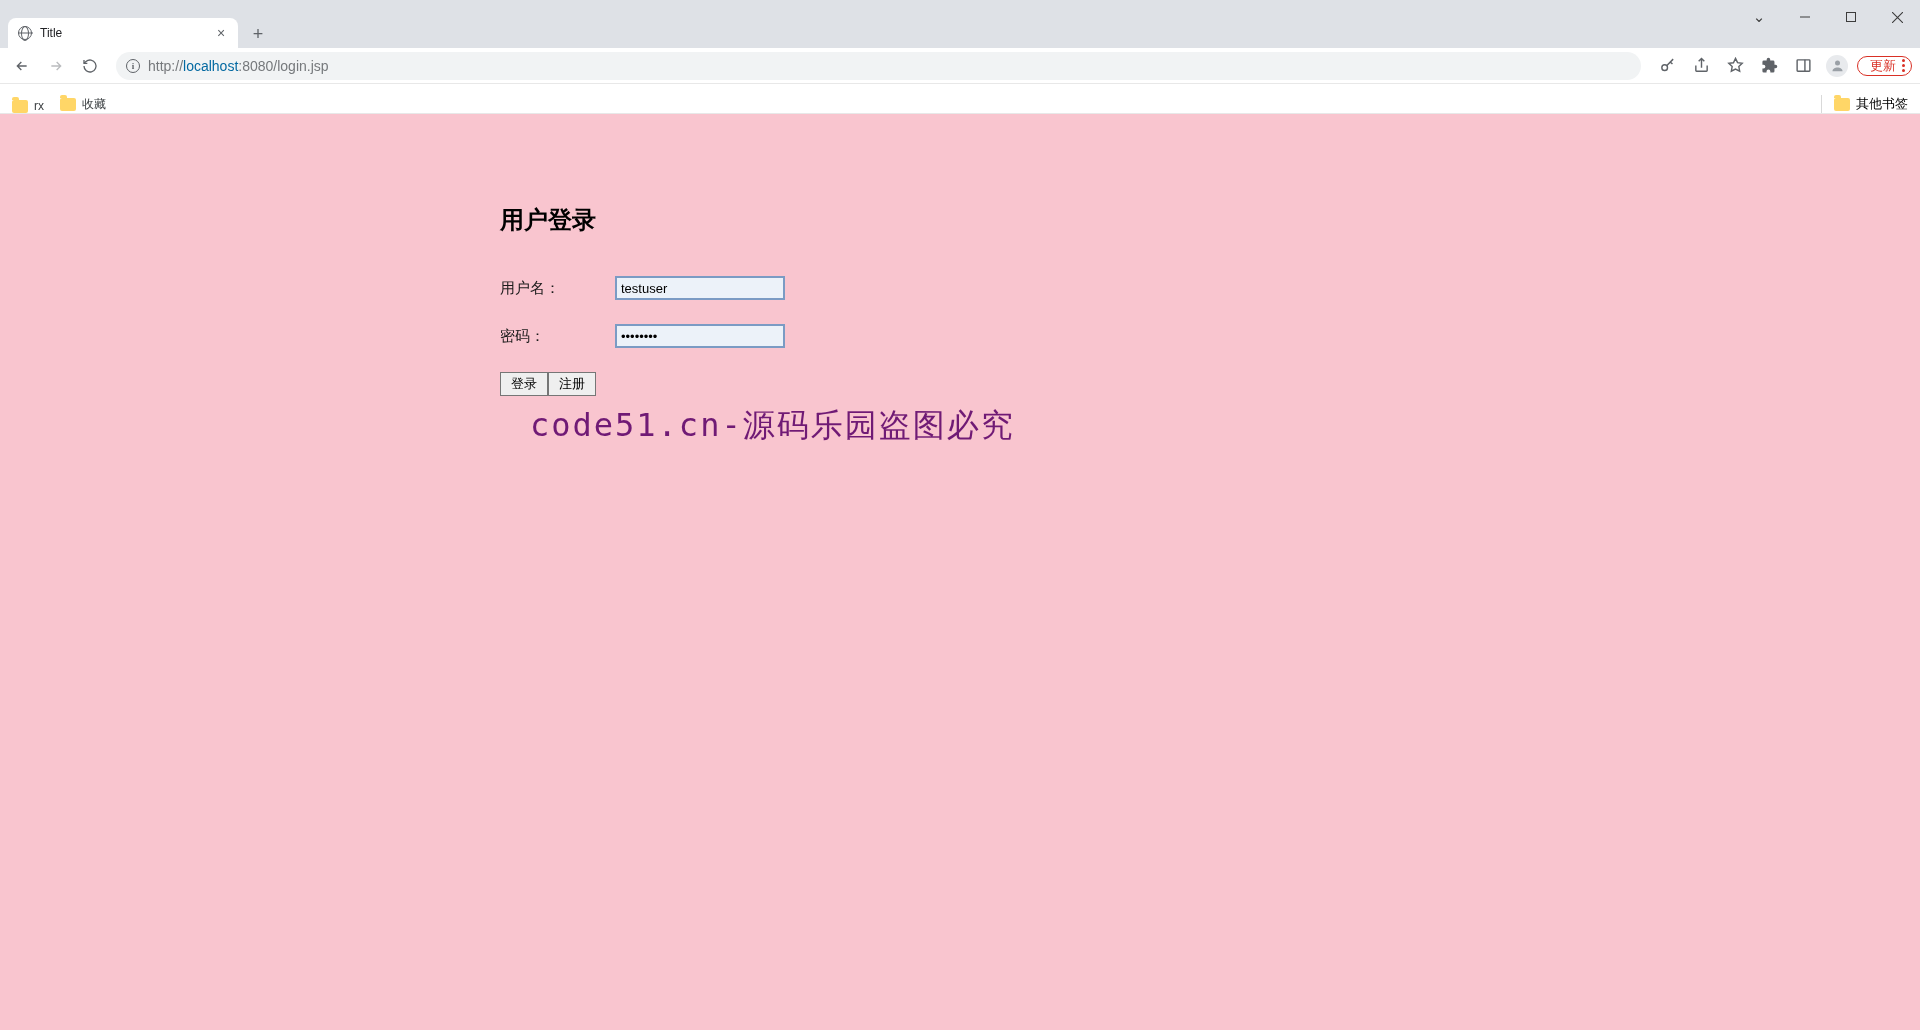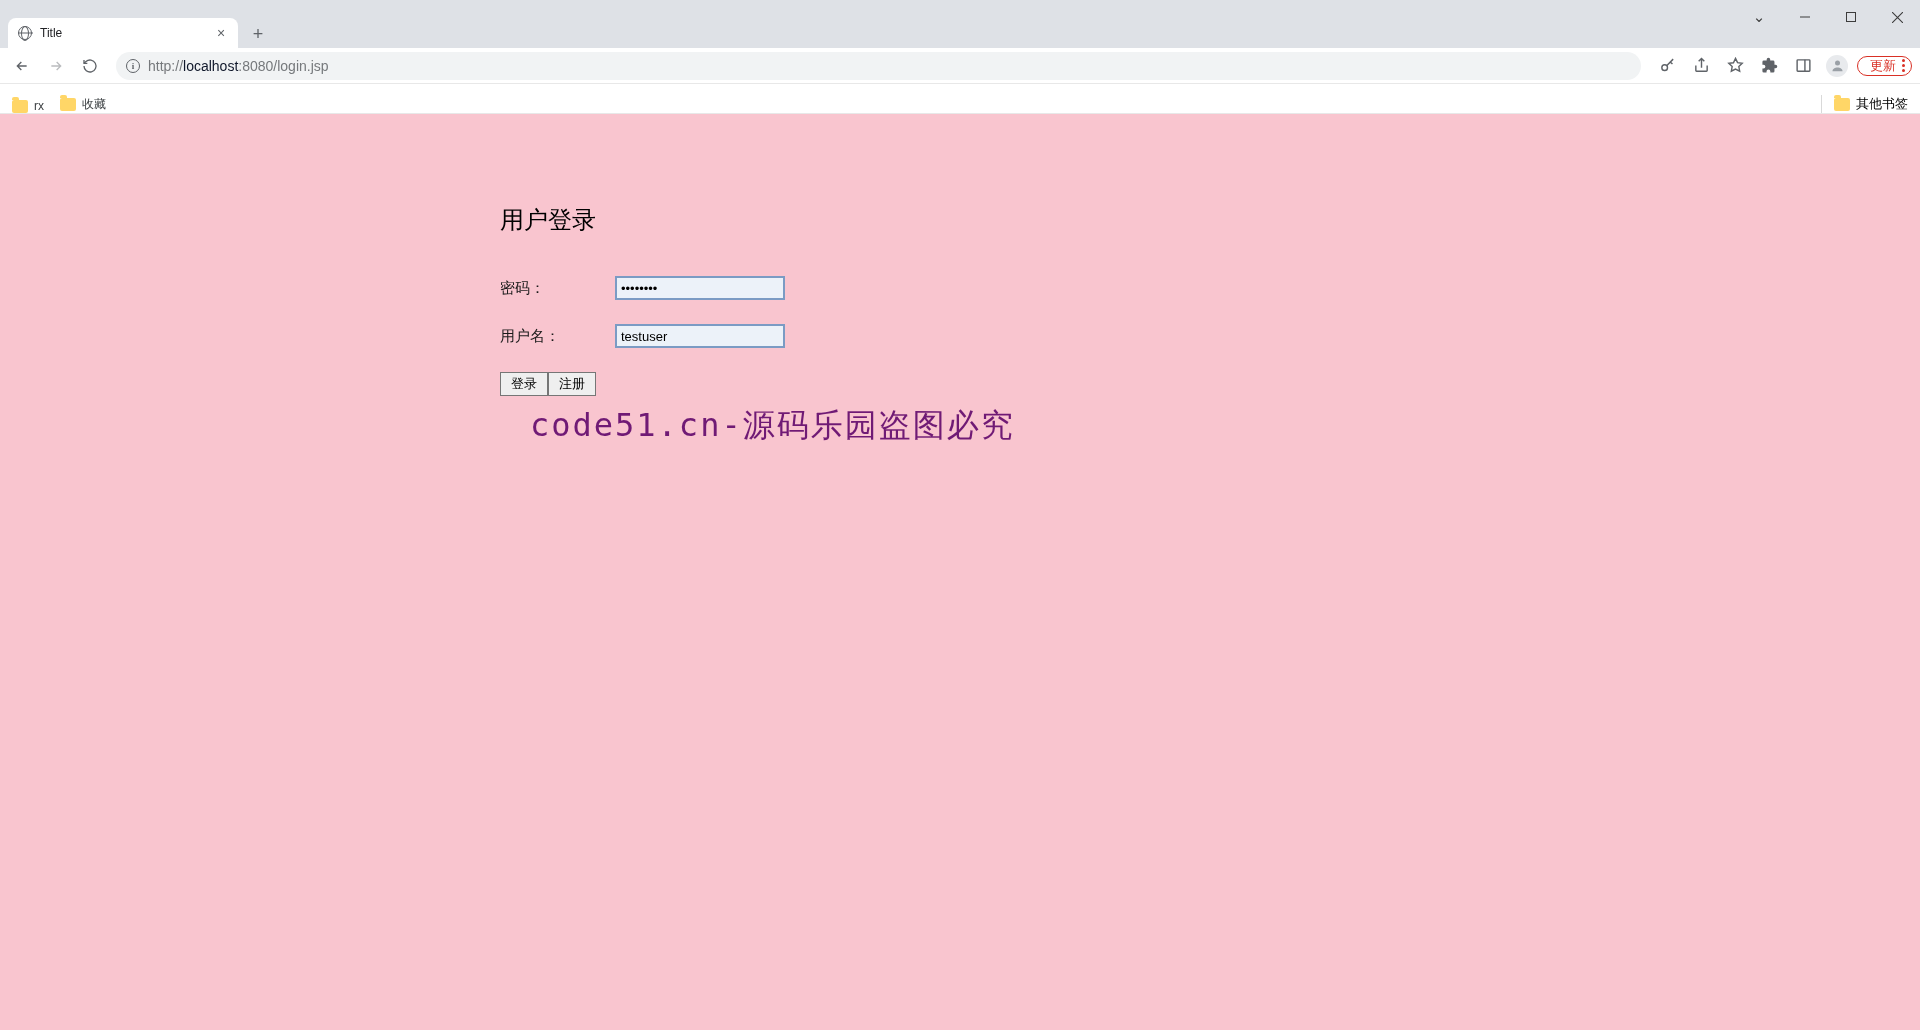--- a/index.html
+++ b/index.html
@@ -79,21 +79,21 @@
   padding:0 10px;
   gap:8px;
   margin:0 6px;
 }
 .omnibox .info-icon {
   width:14px; height:14px; border:1.5px solid #5f6368; border-radius:50%;
   display:flex; align-items:center; justify-content:center;
   font-size:9px; color:#5f6368; font-family:serif; font-weight:bold;
 }
 .omnibox .url-text { color:#76797c; font-size:14px; }
-.omnibox .url-text .host { color:#0f172a; }
+.omnibox .url-text .host { color:#0369a1; }
 .tool-icon { width:28px; height:28px; display:flex; align-items:center; justify-content:center; color:#5f6368; cursor:pointer; }
 .tool-icon svg { width:17px; height:17px; }
 .avatar { width:22px; height:22px; border-radius:50%; background:#e8eaed; display:flex; align-items:center; justify-content:center; }
 .avatar svg { width:15px; height:15px; fill:#9aa0a6; }
 .update-pill {
   height:20px; border:1px solid #d93025; border-radius:14px;
   display:flex; align-items:center;
   padding:0 6px 0 12px; gap:4px;
   color:#d93025; font-size:13px; cursor:pointer;
 }
@@ -122,21 +122,21 @@
   height:calc(1030px - 34px - 36px - 30px);
   background:#f9c5cf;
   position:relative;
   padding-top:90px;
 }
 .login-box {
   margin-left:500px;
   width:520px;
 }
 .login-title {
-  font-size:24px; font-weight:400;
+  font-size:24px; font-weight:700;
   color:#000;
   font-family:"SimHei","Microsoft YaHei",sans-serif;
   margin-bottom:40px;
 }
 .form-row { display:flex; align-items:center; margin-bottom:24px; }
 .form-label { width:115px; color:#1a1a1a; font-size:15px; }
 .text-input {
   width:170px; height:24px;
   border:2px solid #7b9bc4;
   background:#ecf2f9;
@@ -280,27 +280,27 @@
     <span class="folder-icon"></span>
     <span>其他书签</span>
   </div>
 </div>
 
 <div class="viewport">
   <div class="login-box">
     <h2 class="login-title">用户登录</h2>
 
     <div class="form-row">
+      <span class="form-label">用户名：</span>
+      <input class="text-input" type="text" value="testuser" style="">
+    </div>
+
+    <div class="form-row">
       <span class="form-label">密码：</span>
       <input class="text-input" type="text" value="••••••••" style="">
-    </div>
-
-    <div class="form-row">
-      <span class="form-label">用户名：</span>
-      <input class="text-input" type="text" value="testuser" style="">
     </div>
 
 
     <div class="btn-row">
       <button class="form-btn">登录</button>
       <button class="form-btn">注册</button>
     </div>
   </div>
 
   <div class="watermark">code51.cn-源码乐园盗图必究</div>

